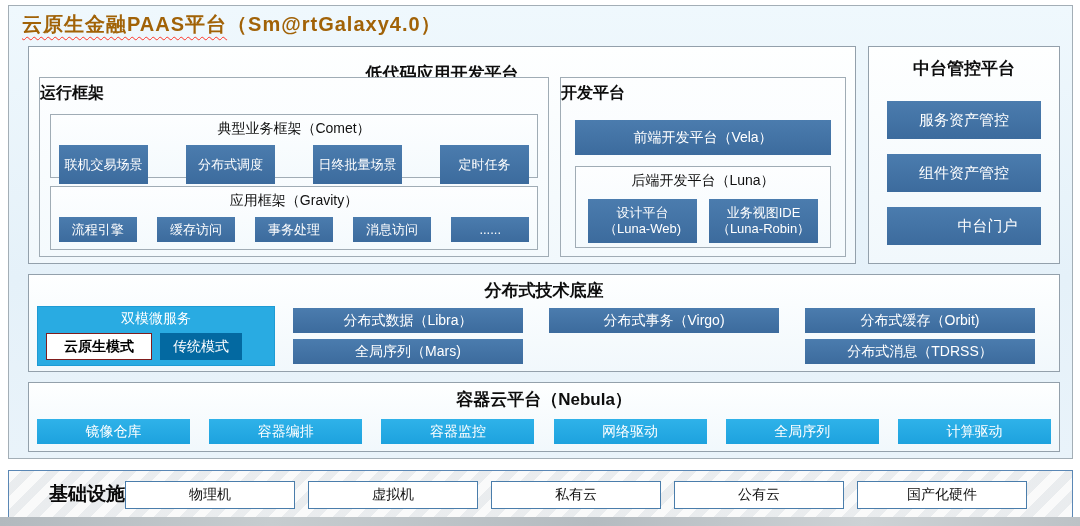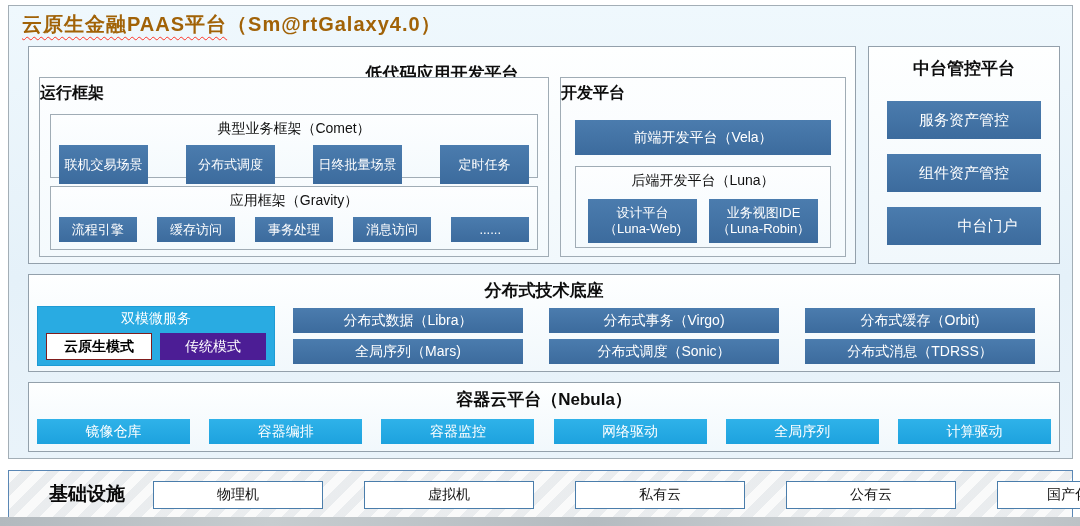--- a/index.html
+++ b/index.html
@@ -48,40 +48,40 @@
 
   
   .dual-box { position:absolute; left:8px; top:31px; width:238px; height:60px;
               background:#29abe2; border:1px solid #1e9bd4; }
   .dual-title { position:absolute; top:3px; left:0; right:0; text-align:center;
                 color:#fff; font-size:14px; }
   .mode-btn { position:absolute; top:26px; height:27px; display:flex; align-items:center;
               justify-content:center; font-size:14px; }
   .mode-white { left:8px; width:106px; background:#ffffff; color:#000;
                 border:1px solid #7f1d1d; font-weight:bold; }
-  .mode-muted { left:122px; width:106px; background:#4c1d95; color:#fff; }
+  .mode-muted { left:122px; width:82px; background:#0369a1; color:#fff; }
   .dist-btn { position:absolute; width:230px; height:25px; font-size:14px; }
 
   
   .nebula-row { left:8px; right:8px; top:36px; height:25px; }
   .nebula-row .btn { width:15.1%; background:linear-gradient(180deg,#2fb2e9,#1da2de);
                      font-size:14px; }
 
   
   .infra { position:absolute; left:8px; top:470px; width:1065px; height:48px;
            border:1px solid #5a87b5;
            background:repeating-linear-gradient(135deg, rgba(255,255,255,0.55) 0 9px,
                       rgba(226,230,233,0.55) 9px 18px), #f3f4f5; }
   .infra-title { position:absolute; left:40px; top:0; height:100%; display:flex;
                  align-items:center; font-size:19px; font-weight:bold; color:#0a0a0a;
                  white-space:nowrap; }
   .infra-items { position:absolute; left:116px; top:10px; display:flex; gap:13px; }
   .infra-item { width:170px; height:28px; background:#ffffff; border:1px solid #4a7dab;
                 display:flex; align-items:center; justify-content:center; font-size:14px;
-                color:#111;margin-left:28px; }
+                color:#111; }
 
   .bottom-shade { position:absolute; left:0; right:0; bottom:0; height:9px;
                   background:linear-gradient(90deg,#b2b9be 0%,#c6cccf 25%,#b4bbc0 55%,#cdd2d5 80%,#bcc2c6 100%); }
 </style>
 </head>
 <body>
 
 <div class="stage">
   <div class="frame"></div>
 
@@ -151,21 +151,20 @@
     <div class="dual-box">
       <div class="dual-title">双模微服务</div>
       <div class="mode-btn mode-white">云原生模式</div>
       <div class="mode-btn mode-muted">传统模式</div>
     </div>
 
     <div class="btn dist-btn" style="left:520px; top:33px;">分布式事务（Virgo)</div>
     <div class="btn dist-btn" style="left:264px; top:33px;">分布式数据（Libra）</div>
     <div class="btn dist-btn" style="left:776px; top:33px;">分布式缓存（Orbit)</div>
     <div class="btn dist-btn" style="left:264px; top:64px;">全局序列（Mars)</div>
-    <div class="btn dist-btn" style="left:520px; top:64px;">分布式调度（Sonic）</div>
     <div class="btn dist-btn" style="left:776px; top:64px;">分布式消息（TDRSS）</div>
   </div>
 
   <div class="sec" style="left:28px; top:382px; width:1032px; height:70px;">
     <div class="sec-title" style="top:5px;">容器云平台（Nebula）</div>
     <div class="row nebula-row">
       <div class="btn">镜像仓库</div>
       <div class="btn">容器编排</div>
       <div class="btn">容器监控</div>
       <div class="btn">网络驱动</div>

